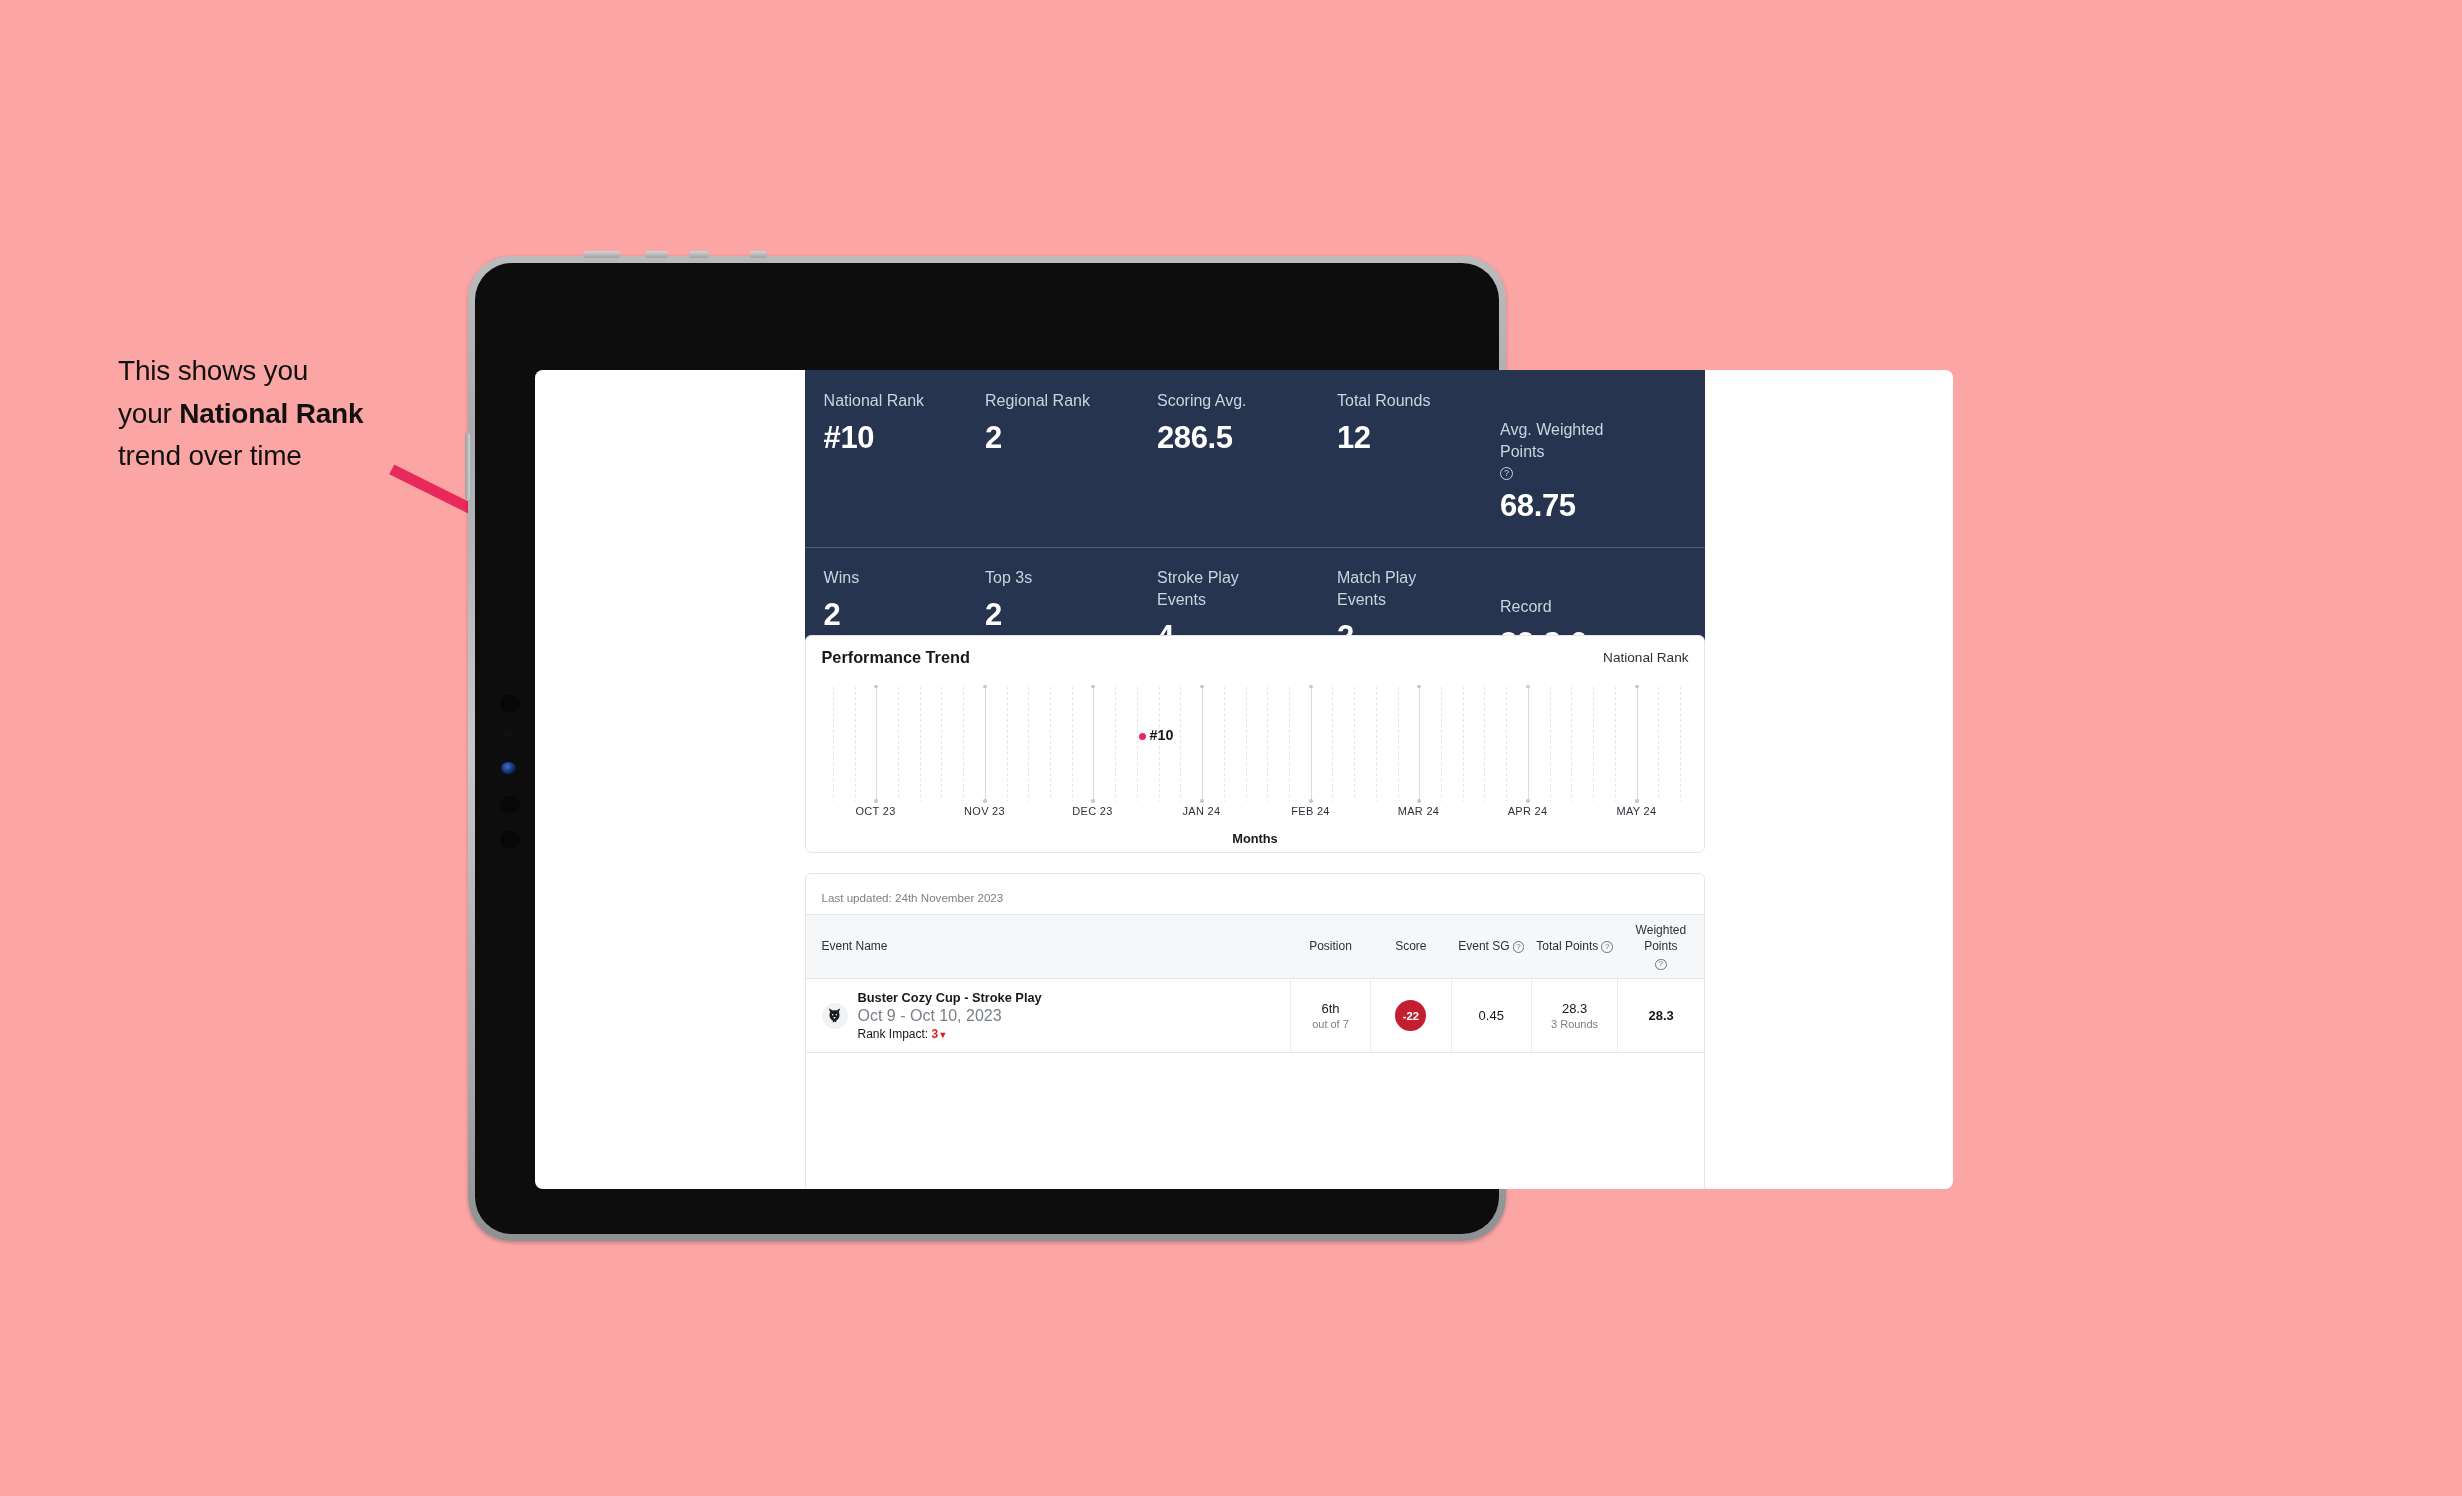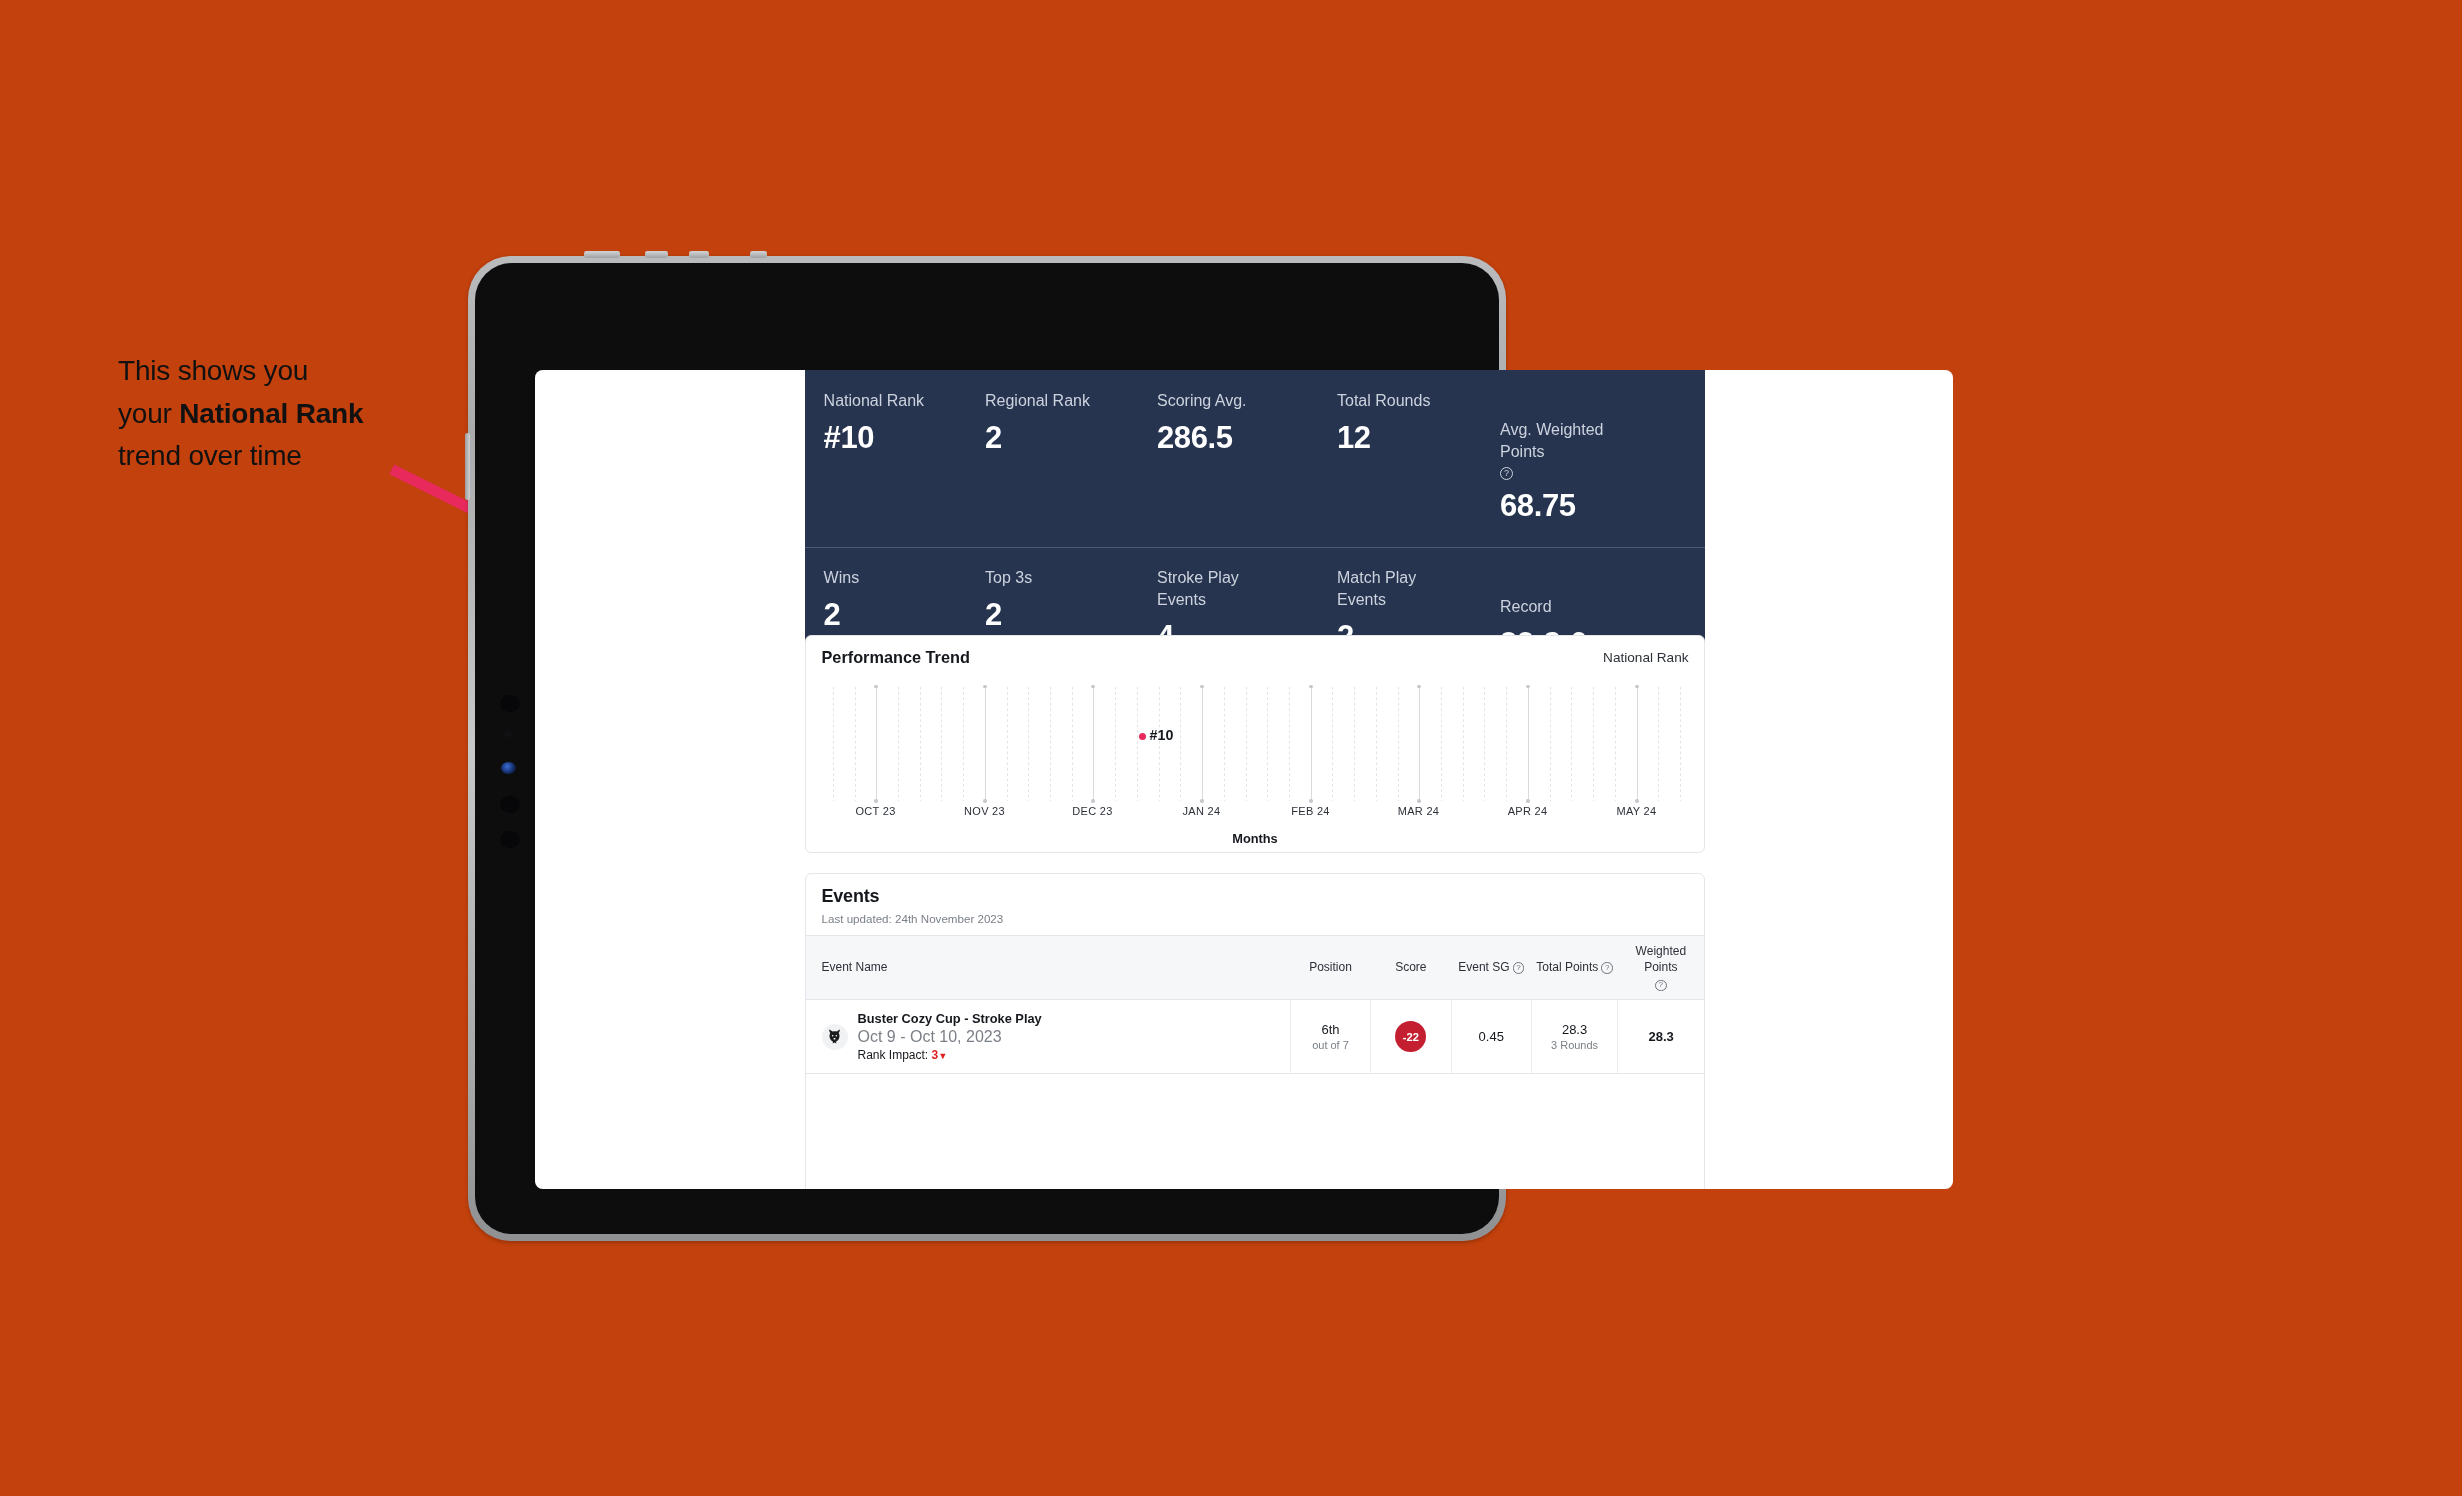--- a/index.html
+++ b/index.html
@@ -3,21 +3,21 @@
 <meta charset="utf-8">
 <title>Performance Trend — Tablet Annotation</title>
 <style>
   * { box-sizing: border-box; margin: 0; padding: 0; }
   html, body {
     width: 2462px; height: 1496px;
     background: #ffffff;
     font-family: "Liberation Sans", sans-serif;
     overflow: hidden;
   }
-  #stage { position: relative; width: 2462px; height: 1496px; background:#c2410c; }
+  #stage { position: relative; width: 2462px; height: 1496px; background:#fca5a5; }
 
   
   #annotation {
     position: absolute;
     left: 118px; top: 350px;
     width: 325px;
     font-size: 28px;
     line-height: 1.52;
     color: #111111;
     letter-spacing: -0.2px;
@@ -415,21 +415,20 @@
               <div class="x-tick" style="left: 489px;">FEB 24</div>
               <div class="x-tick" style="left: 597px; text-align: center;">MAR 24</div>
               <div class="x-tick" style="left: 706px;">APR 24</div>
               <div class="x-tick" style="left: 815px;">MAY 24</div>
             </div>
           <div id="x-axis-title">Months</div>
         </div>
 
         <div class="card" id="events-card">
           <div id="events-head">
-            <div id="events-title">Events</div>
             <div id="events-updated">Last updated: 24th November 2023</div>
           </div>
 
           <table id="events-table">
             <colgroup>
               <col class="col-name">
                 <col class="col-pos">
                 <col class="col-score">
               <col class="col-sg">
                 <col class="col-tp">

